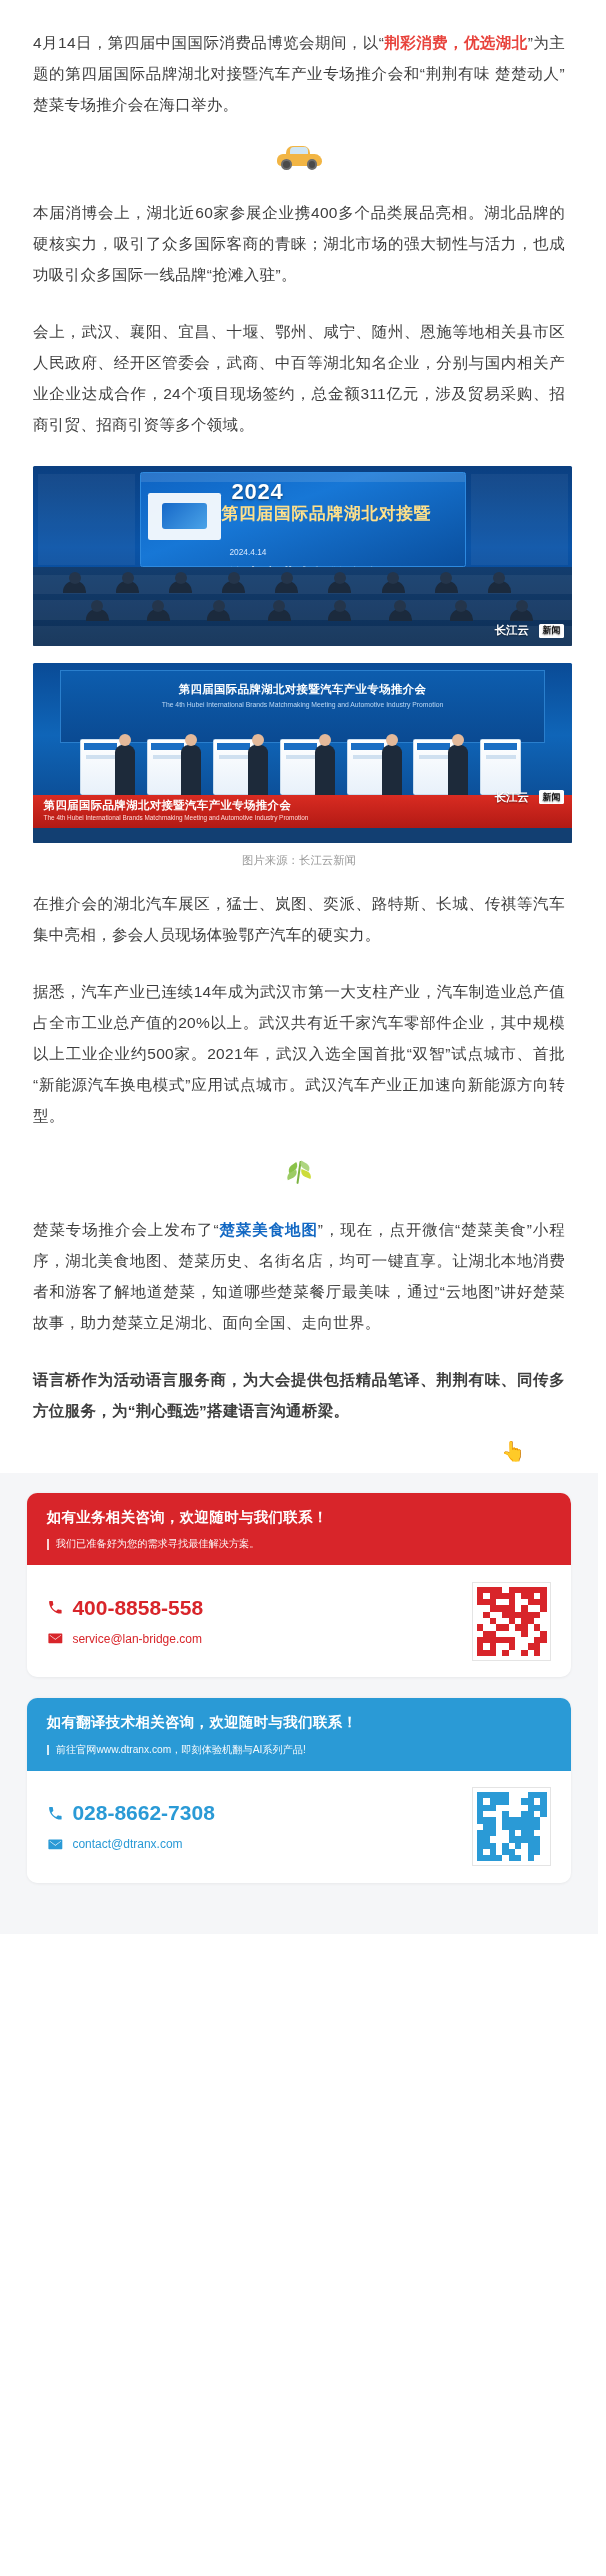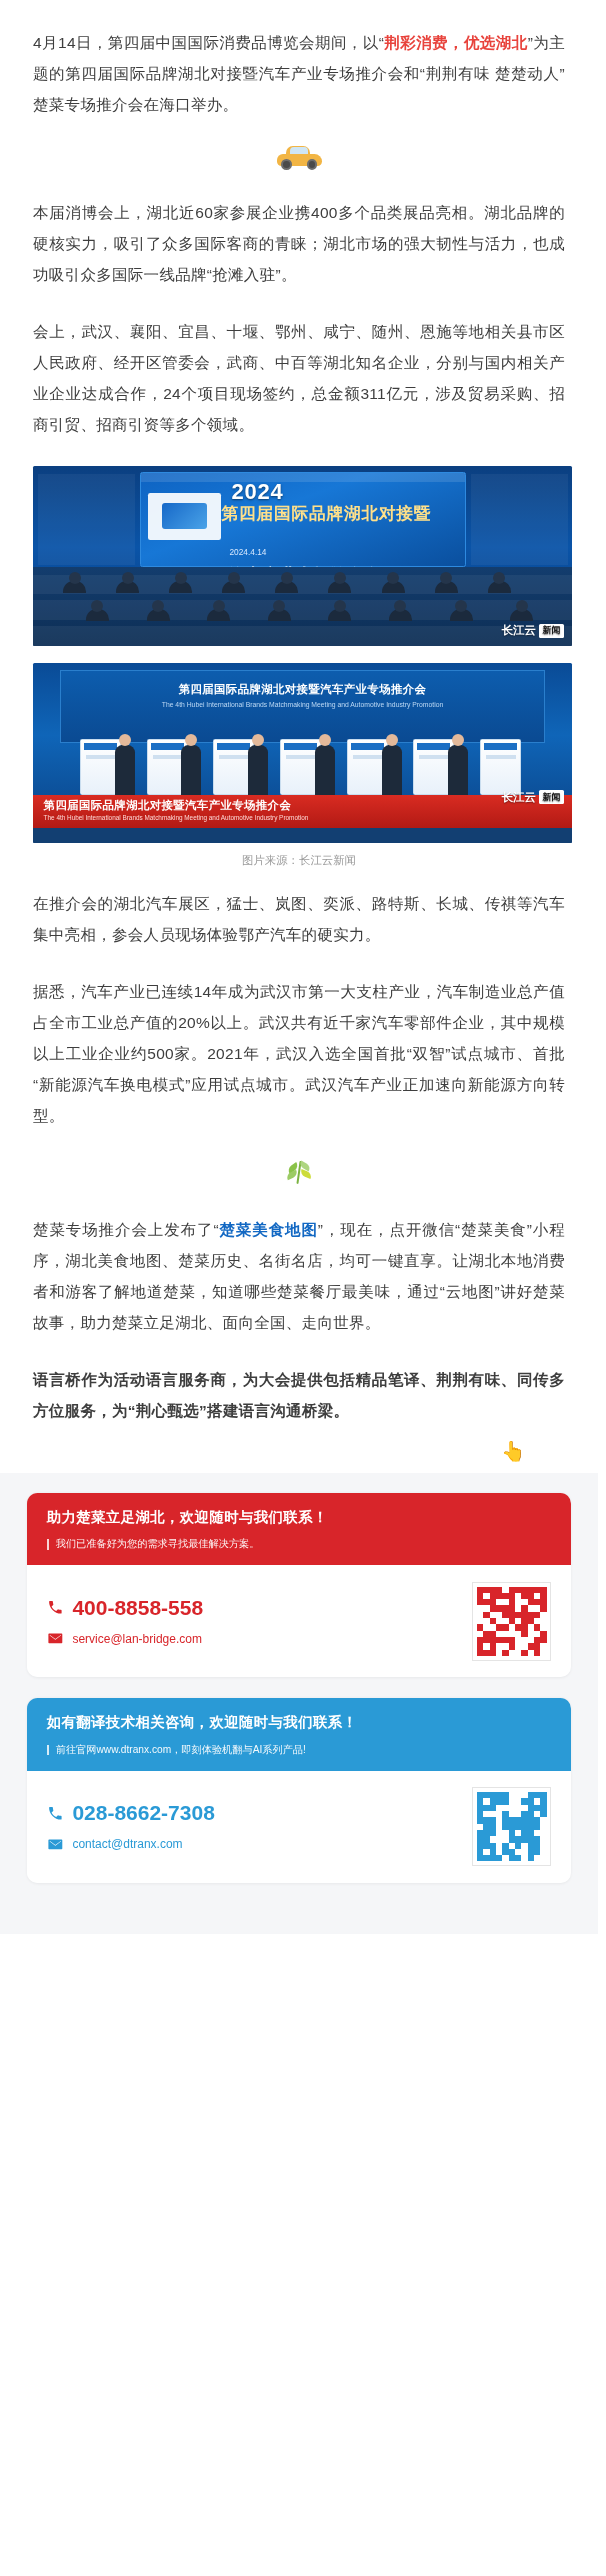--- a/index.html
+++ b/index.html
@@ -232,21 +232,21 @@
   }
   .p2-redstrip .rt2 {
     position:absolute; left: 10.6px; top: 19.7px;
     color:#ffd9d6; font-size: 6.4px; white-space:nowrap;
   }
   .p2-floor {
     position:absolute; left:0;right:0;bottom:0;height:15px;background:#123f72;
   }
   .watermark {
     position:absolute; right: 7.6px; bottom: 7.6px;
-    display:flex; align-items:center; gap:3px;
+    display:flex; align-items:center; gap:10px;
     font-size: 11.4px; font-weight:bold; color:#ffffff;
     text-shadow: 0 0.8px 1.5px rgba(0,0,0,.45);
     margin-top: 32px;
   }
   .watermark .tag {
     background:#ffffff; color:#1b1b1b; font-size: 9px;
     padding: 0.8px 3.8px; border-radius: 1.5px; font-weight:bold;
   }
   .wm2 { bottom: 38px; }
 
@@ -463,21 +463,21 @@
 
     <div style="position:relative;height:26px">
       <span class="hand">👆</span>
     </div>
   </div>
 
   <div class="cards">
 
     <div class="card card-red">
       <div class="card-head">
-        <div class="card-title">助力楚菜立足湖北，欢迎随时与我们联系！</div>
+        <div class="card-title">如有业务相关咨询，欢迎随时与我们联系！</div>
         <div class="card-sub">我们已准备好为您的需求寻找最佳解决方案。</div>
       </div>
       <div class="card-body">
         <div class="contact-lines">
           <div class="cline">
             <span class="ic">
               <svg width="16.7" height="16.7" viewBox="0 0 24 24">
                   <path fill="#d8252a" d="M6.6 10.8c1.4 2.8 3.8 5.1 6.6 6.6l2.2-2.2c.3-.3.7-.4 1-.2 1.1.4 2.4.6 3.6.6.6 0 1 .4 1 1V20c0 .6-.4 1-1 1C10.8 21 3 13.2 3 3.9c0-.6.4-1 1-1h3.5c.6 0 1 .4 1 1 0 1.3.2 2.5.6 3.6.1.3 0 .7-.2 1l-2.3 2.3z"></path>
                 </svg>
             </span>

